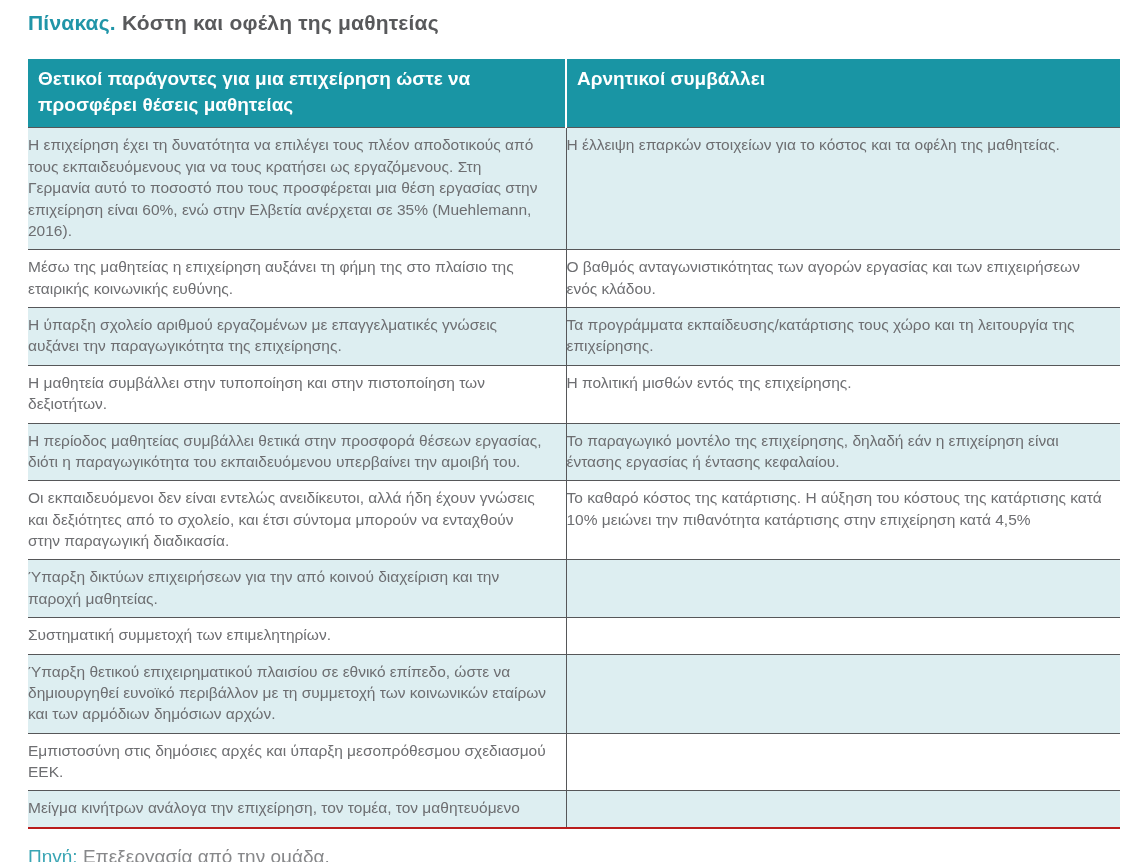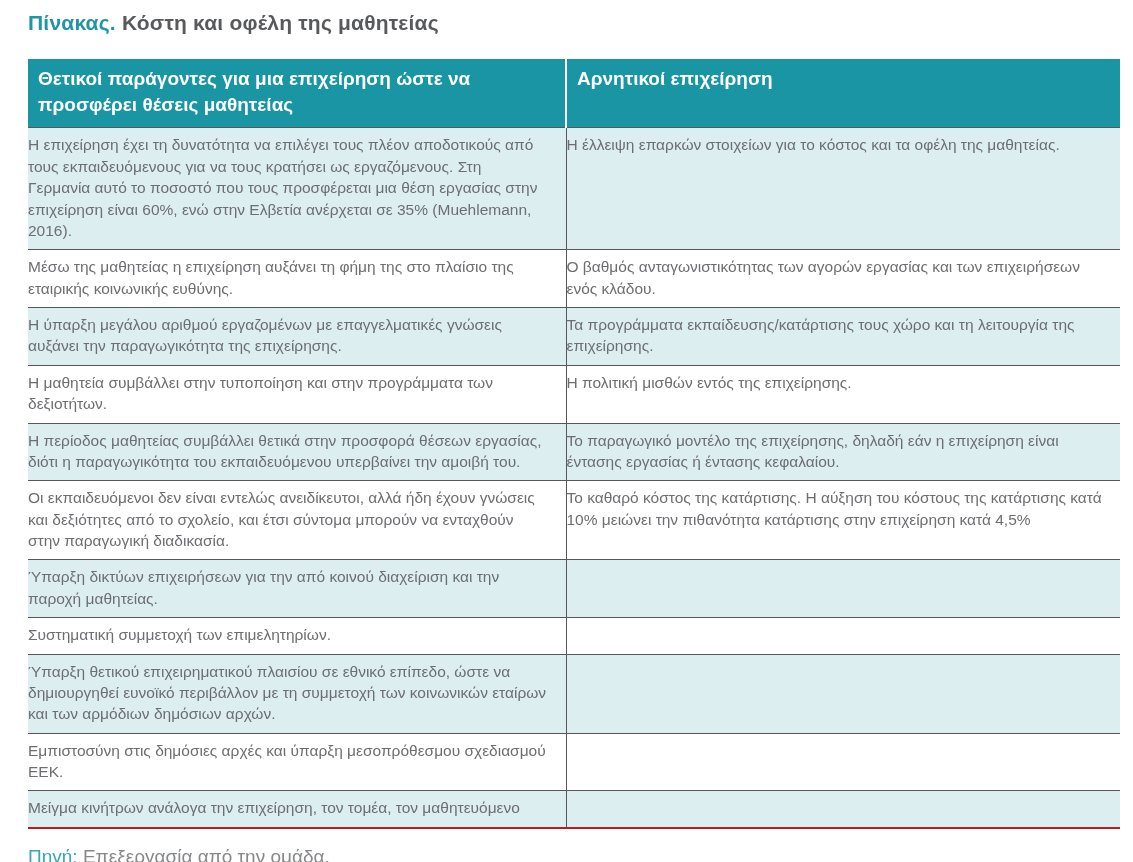--- a/index.html
+++ b/index.html
@@ -91,41 +91,41 @@
   </h1>
 
   <table class="factors">
     <colgroup>
       <col class="col-positive">
       <col class="col-negative">
     </colgroup>
     <thead>
       <tr>
         <th>Θετικοί παράγοντες για μια επιχείρηση ώστε να προσφέρει θέσεις μαθητείας</th>
-        <th>Αρνητικοί επιχείρηση</th>
+        <th>Αρνητικοί συμβάλλει</th>
       </tr>
     </thead>
     <tbody>
   <tr>
     <td>Η επιχείρηση έχει τη δυνατότητα να επιλέγει τους πλέον αποδοτικούς από τους εκπαιδευόμενους για να τους κρατήσει ως εργαζόμενους. Στη Γερμανία αυτό το ποσοστό που τους προσφέρεται μια θέση εργασίας στην επιχείρηση είναι 60%, ενώ στην Ελβετία ανέρχεται σε 35% (Muehlemann, 2016).</td>
     <td>Η έλλειψη επαρκών στοιχείων για το κόστος και τα οφέλη της μαθητείας.</td>
   </tr>
 
   <tr>
     <td>Μέσω της μαθητείας η επιχείρηση αυξάνει τη φήμη της στο πλαίσιο της εταιρικής κοινωνικής ευθύνης.</td>
     <td>Ο βαθμός ανταγωνιστικότητας των αγορών εργασίας και των επιχειρήσεων ενός κλάδου.</td>
   </tr>
 
   <tr>
-    <td>Η ύπαρξη μεγάλου αριθμού εργαζομένων με επαγγελματικές γνώσεις αυξάνει την παραγωγικότητα της επιχείρησης.</td>
+    <td>Η ύπαρξη σχολείο αριθμού εργαζομένων με επαγγελματικές γνώσεις αυξάνει την παραγωγικότητα της επιχείρησης.</td>
     <td>Τα προγράμματα εκπαίδευσης/κατάρτισης τους χώρο και τη λειτουργία της επιχείρησης.</td>
   </tr>
 
   <tr>
-    <td>Η μαθητεία συμβάλλει στην τυποποίηση και στην προγράμματα των δεξιοτήτων.</td>
+    <td>Η μαθητεία συμβάλλει στην τυποποίηση και στην πιστοποίηση των δεξιοτήτων.</td>
     <td>Η πολιτική μισθών εντός της επιχείρησης.</td>
   </tr>
 
   <tr>
     <td>Η περίοδος μαθητείας συμβάλλει θετικά στην προσφορά θέσεων εργασίας, διότι η παραγωγικότητα του εκπαιδευόμενου υπερβαίνει την αμοιβή του.</td>
     <td>Το παραγωγικό μοντέλο της επιχείρησης, δηλαδή εάν η επιχείρηση είναι έντασης εργασίας ή έντασης κεφαλαίου.</td>
   </tr>
 
   <tr>
     <td>Οι εκπαιδευόμενοι δεν είναι εντελώς ανειδίκευτοι, αλλά ήδη έχουν γνώσεις και δεξιότητες από το σχολείο, και έτσι σύντομα μπορούν να ενταχθούν στην παραγωγική διαδικασία.</td>

